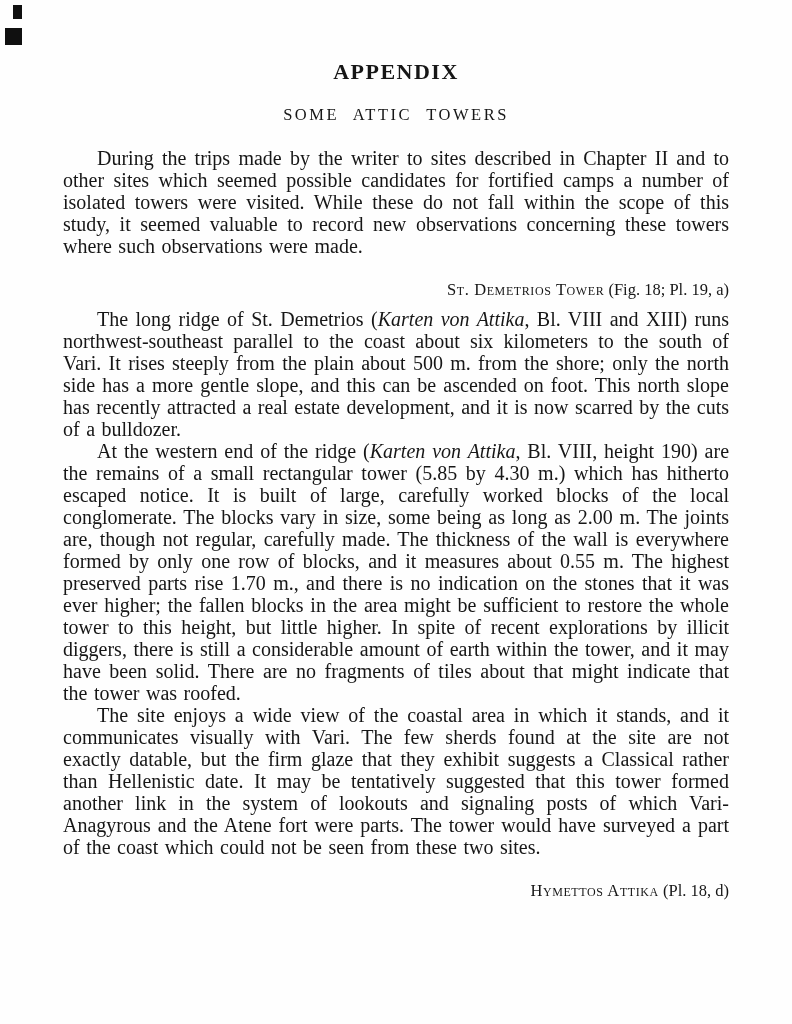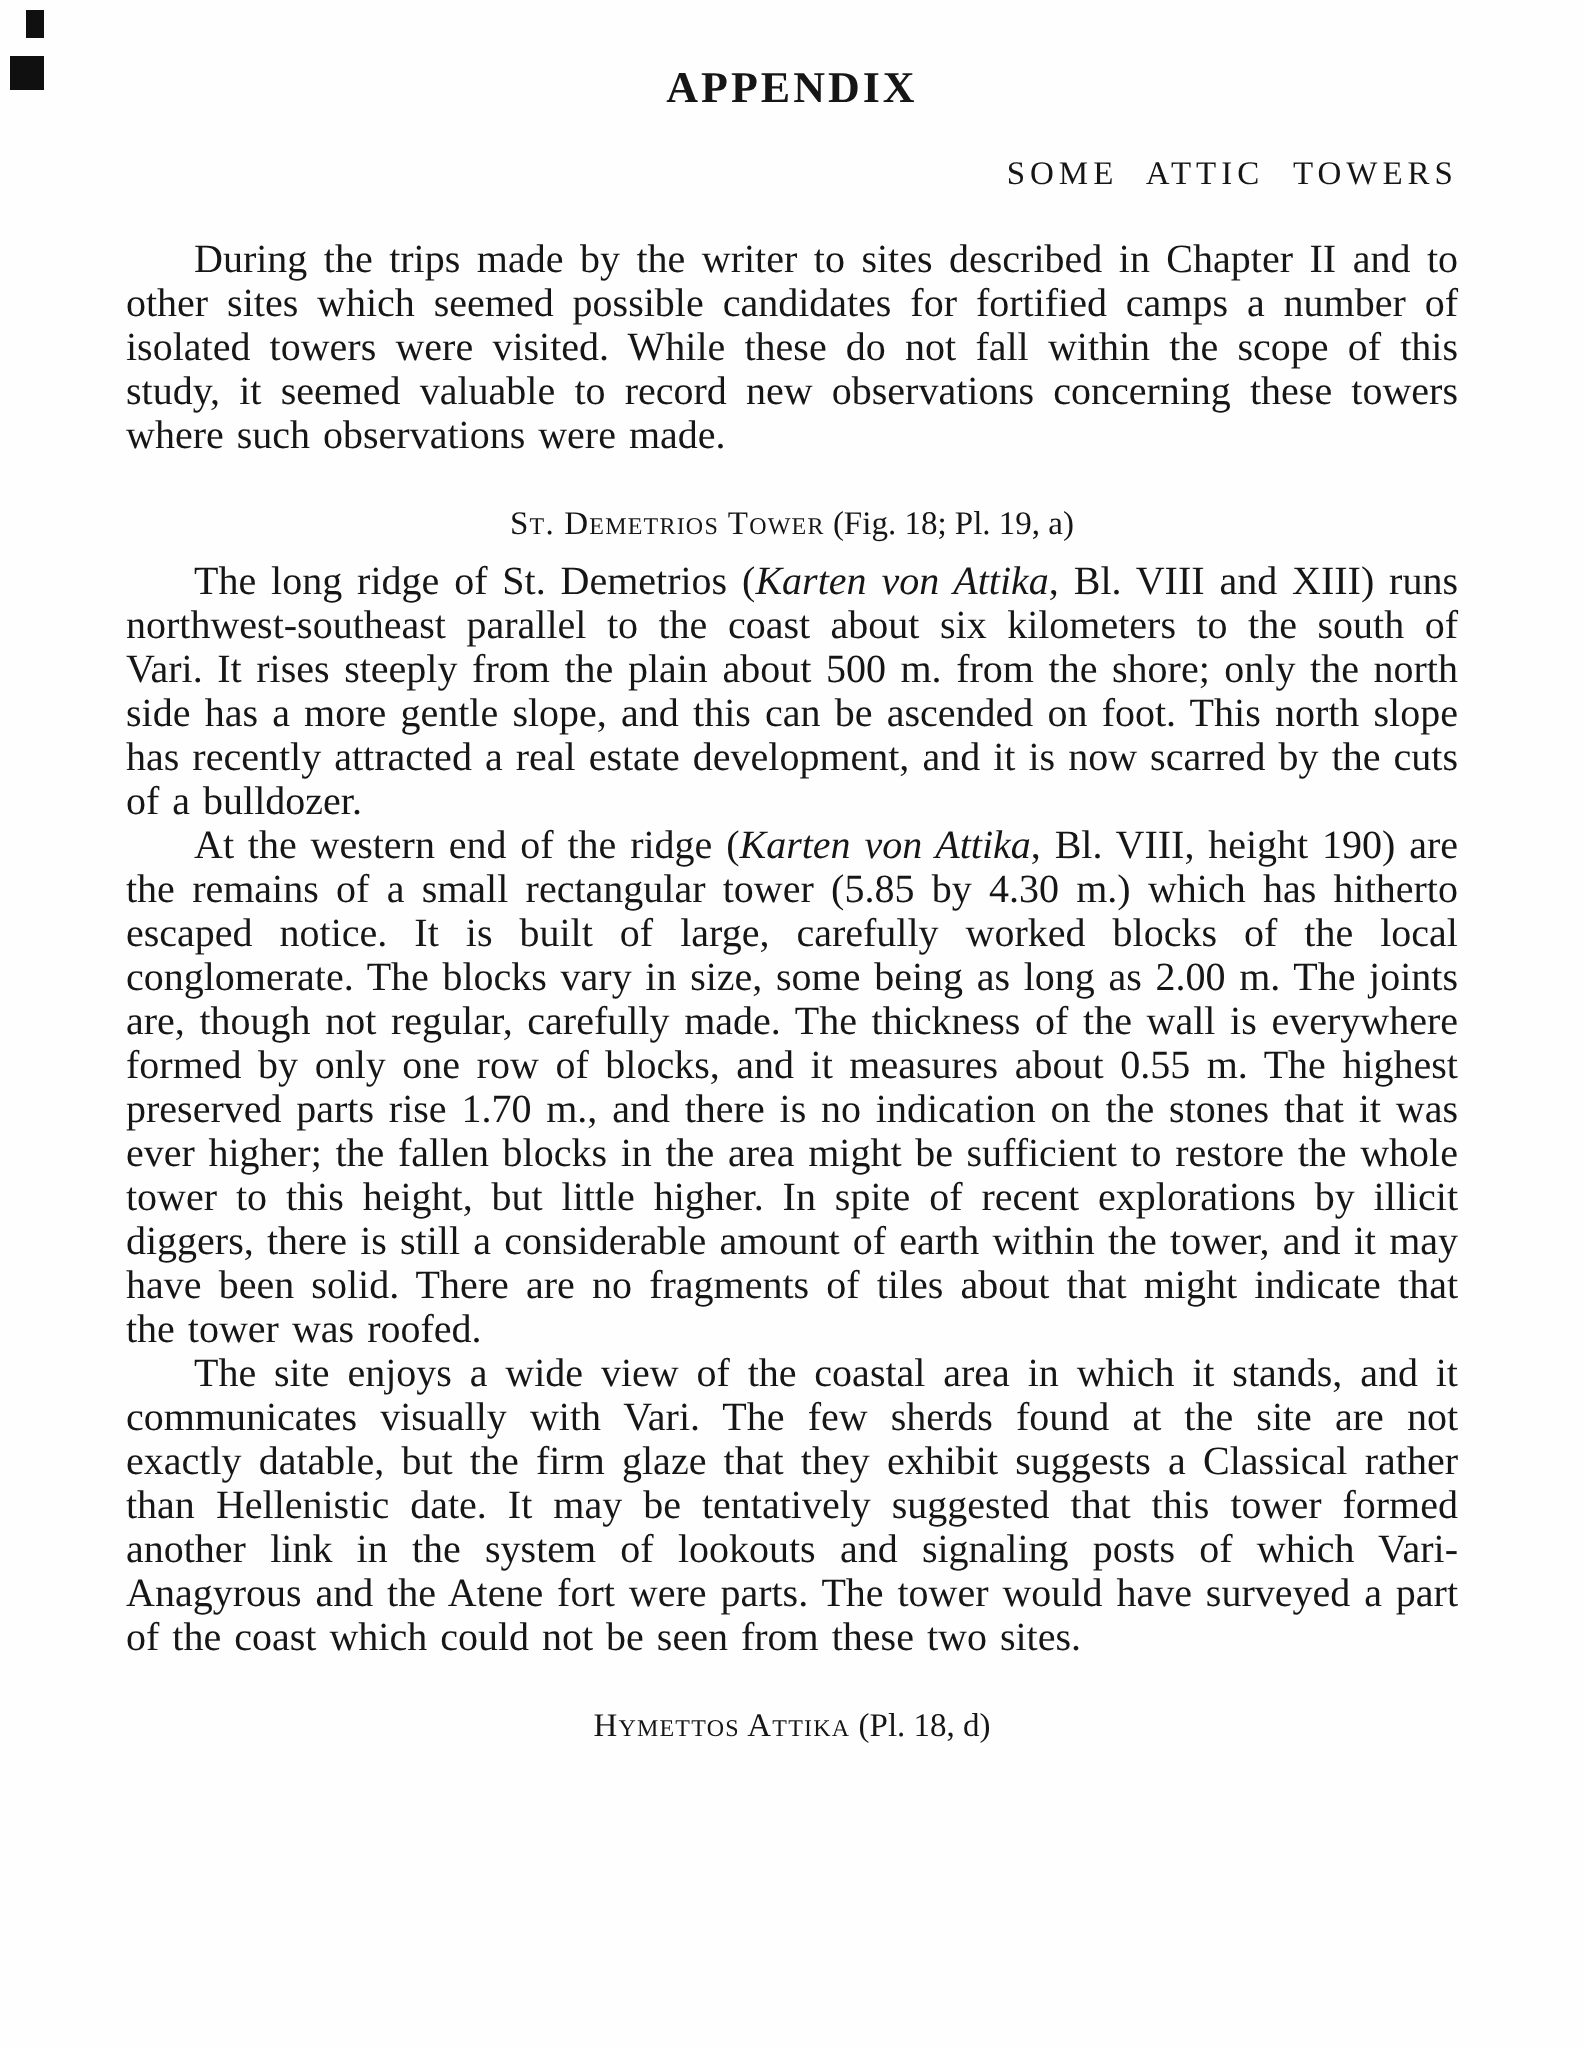--- a/index.html
+++ b/index.html
@@ -10,40 +10,40 @@
   .page {
     position: relative;
     width: 792px;
     height: 1024px;
     margin: 0 auto;
     background: #fefefe;
     color: #161616;
     font-family: "Liberation Serif", "DejaVu Serif", serif;
     overflow: hidden;
     box-sizing: border-box;
-    padding: 32px 63px 0 63px;
+    padding: 60px 63px 0 63px;
   }
   .artifact {
     position: absolute;
     background: #101010;
   }
   .artifact-1 { left: 13px; top: 5px; width: 9px; height: 14px; }
   .artifact-2 { left: 5px; top: 28px; width: 17px; height: 17px; }
 
   .title {
     margin: 0;
     text-align: center;
     font-size: 22px;
     font-weight: 700;
     letter-spacing: 1.5px;
     line-height: 1.1;
   }
   .subtitle {
     margin: 22px 0 0 0;
-    text-align: right;
+    text-align: center;
     font-size: 16.5px;
     font-weight: 400;
     letter-spacing: 2.5px;
     word-spacing: 8px;
     line-height: 1.1;
   }
   .body-text {
     margin: 0;
     font-size: 20px;
     line-height: 22px;
@@ -52,21 +52,21 @@
     word-spacing: 1.5px;
   }
   .intro {
     margin-top: 23px;
   }
   .run-head {
     margin: 22px 0 7px 0;
     font-size: 16.5px;
     font-weight: 400;
     line-height: 22px;
-    text-align: center;
+    text-align: right;
   }
   .sc {
     font-variant: small-caps;
     letter-spacing: 0.6px;
   }
   .it {
     font-style: italic;
   }
   .force-justify {
     text-align-last: justify;

